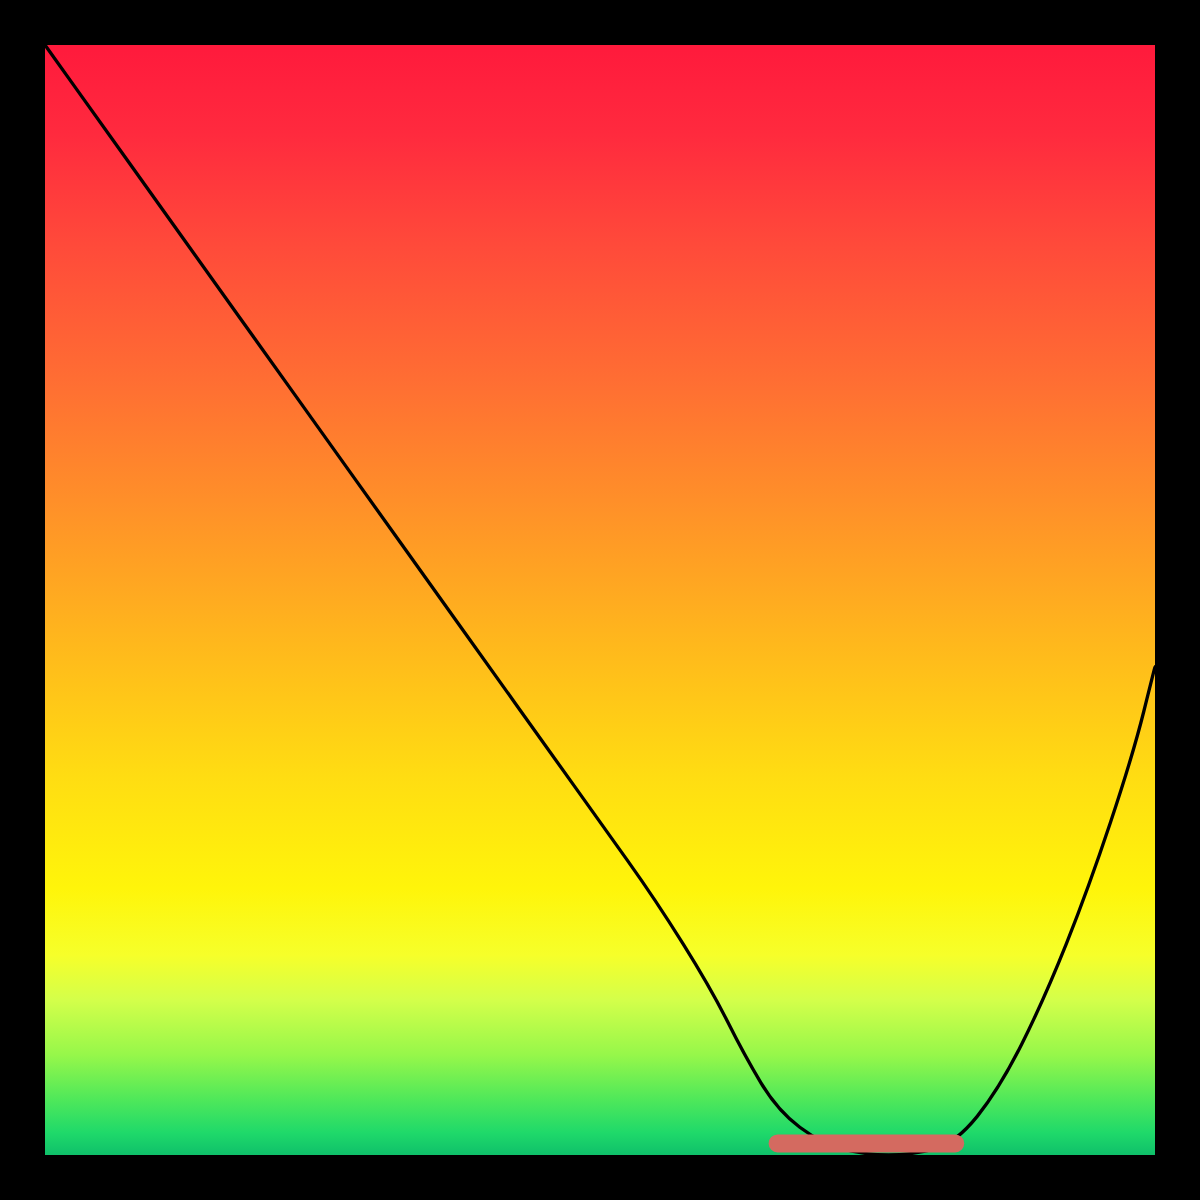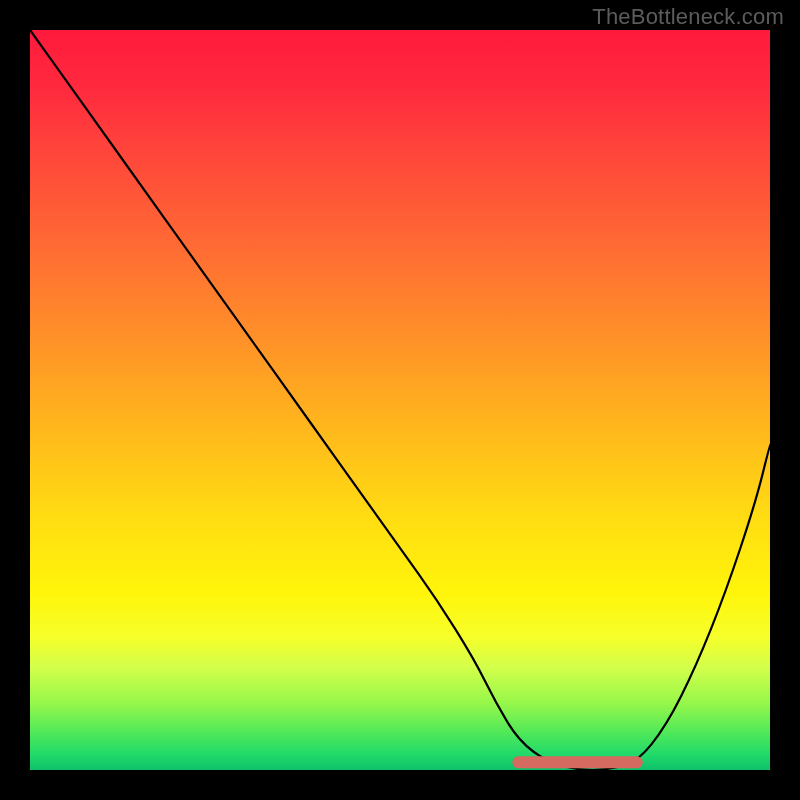--- a/index.html
+++ b/index.html
@@ -71,21 +71,20 @@
     stroke: #d46a60;
     stroke-width: 12;
     stroke-linecap: round;
   }
 </style>
 </head>
 <body>
 
 <div class="frame">
 
-  <div class="watermark">TheBottleneck.com</div>
 
   <div class="plot">
     <svg viewBox="0 0 740 740">
       <path class="curve-main" d="M 0.0 0.0 Q 0.0 0.0 18.5 25.9 Q 37.0 51.8 55.5 77.7 Q 74.0 103.6 92.5 129.5 Q 111.0 155.4 129.5 181.3 Q 148.0 207.2 166.5 233.1 Q 185.0 259.0 203.5 284.9 Q 222.0 310.8 240.5 336.7 Q 259.0 362.6 277.5 388.5 Q 296.0 414.4 314.5 440.3 Q 333.0 466.2 351.5 492.1 Q 370.0 518.0 388.5 543.9 Q 407.0 569.8 425.5 599.4 Q 444.0 629.0 455.1 651.2 Q 466.2 673.4 477.3 691.9 Q 488.4 710.4 503.2 721.5 Q 518.0 732.6 532.8 736.3 Q 547.6 740.0 562.4 740.0 Q 577.2 740.0 592.0 736.3 Q 606.8 732.6 621.6 714.1 Q 636.4 695.6 651.2 666.0 Q 666.0 636.4 680.8 599.4 Q 695.6 562.4 710.4 518.0 Q 725.2 473.6 732.6 444.0 T 740.0 414.4"></path>
       <path class="flat-region" d="M 488.4 732.3 L 606.8 732.3"></path>
     </svg>
   </div>
 
 </div>
 

